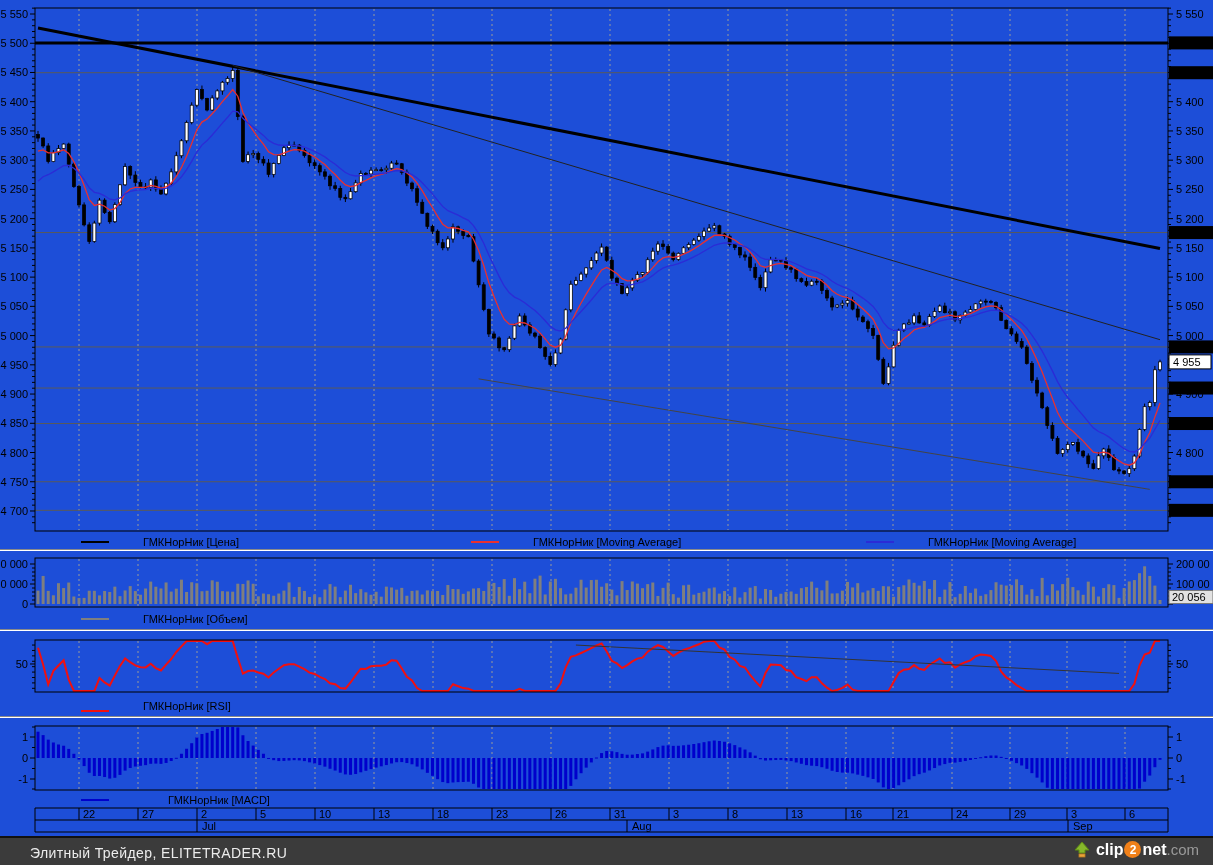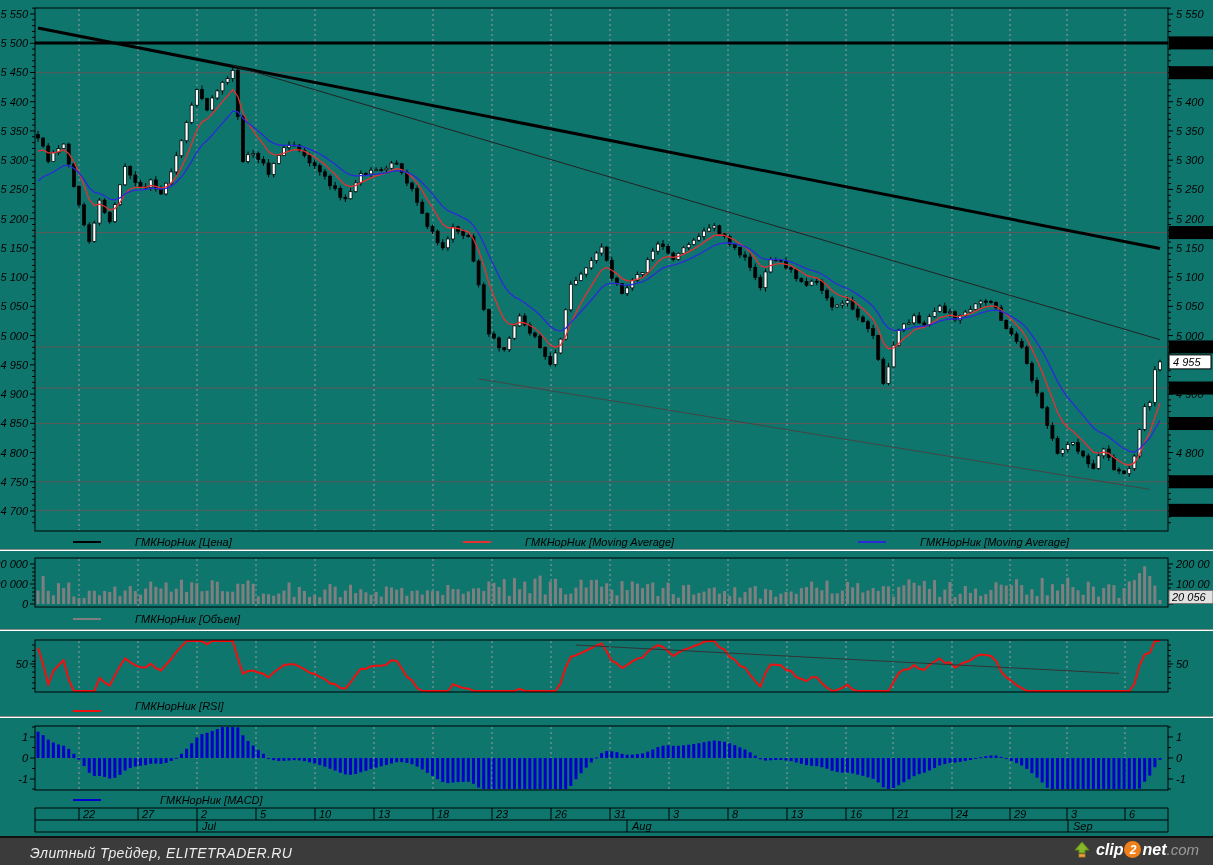--- a/index.html
+++ b/index.html
@@ -1,20 +1,20 @@
 <!DOCTYPE html>
 <html><head>
 <meta charset="utf-8">
 <style>
   html,body{margin:0;padding:0;background:#fff;}
-  #app{position:relative;width:1213px;height:865px;background:#0f766e;overflow:hidden;
-       font-family:"Liberation Sans","DejaVu Sans",sans-serif;font-style:italic;}
+  #app{position:relative;width:1213px;height:865px;background:#1d4ed8;overflow:hidden;
+       font-family:"Liberation Sans","DejaVu Sans",sans-serif;}
   svg text{font-family:"Liberation Sans","DejaVu Sans",sans-serif;font-size:11px;fill:#000;}
   .sep{position:absolute;left:0;width:1213px;height:1px;background:#8a8a8a;border-bottom:1px solid #fff;}
-  .legend-row{position:absolute;left:8px;width:991px;height:15px;}
+  .legend-row{position:absolute;left:16px;width:991px;height:15px;}
   .legend-item{position:absolute;top:0;display:flex;align-items:center;height:15px;}
   .legend-dash{display:inline-block;width:28px;height:2px;margin-right:34px;}
   .legend-label{font-size:11px;color:#000;white-space:nowrap;}
   #statusbar{position:absolute;left:0;top:836px;width:1213px;height:29px;background:#3b3b3b;
              border-top:2px solid #111;display:flex;align-items:center;}
   #status-text{color:#ececec;font-size:14px;margin-left:30px;letter-spacing:0.4px;}
   #watermark{position:absolute;right:14px;top:3px;display:flex;align-items:flex-start;cursor:pointer;}
   #watermark .w-clip,#watermark .w-net{color:#fff;font-weight:bold;font-size:16px;}
   #watermark .w-two{display:inline-flex;align-items:center;justify-content:center;width:17px;height:17px;
         border-radius:50%;background:#f08019;color:#fff;font-weight:bold;font-size:12px;margin:0 1px;}

